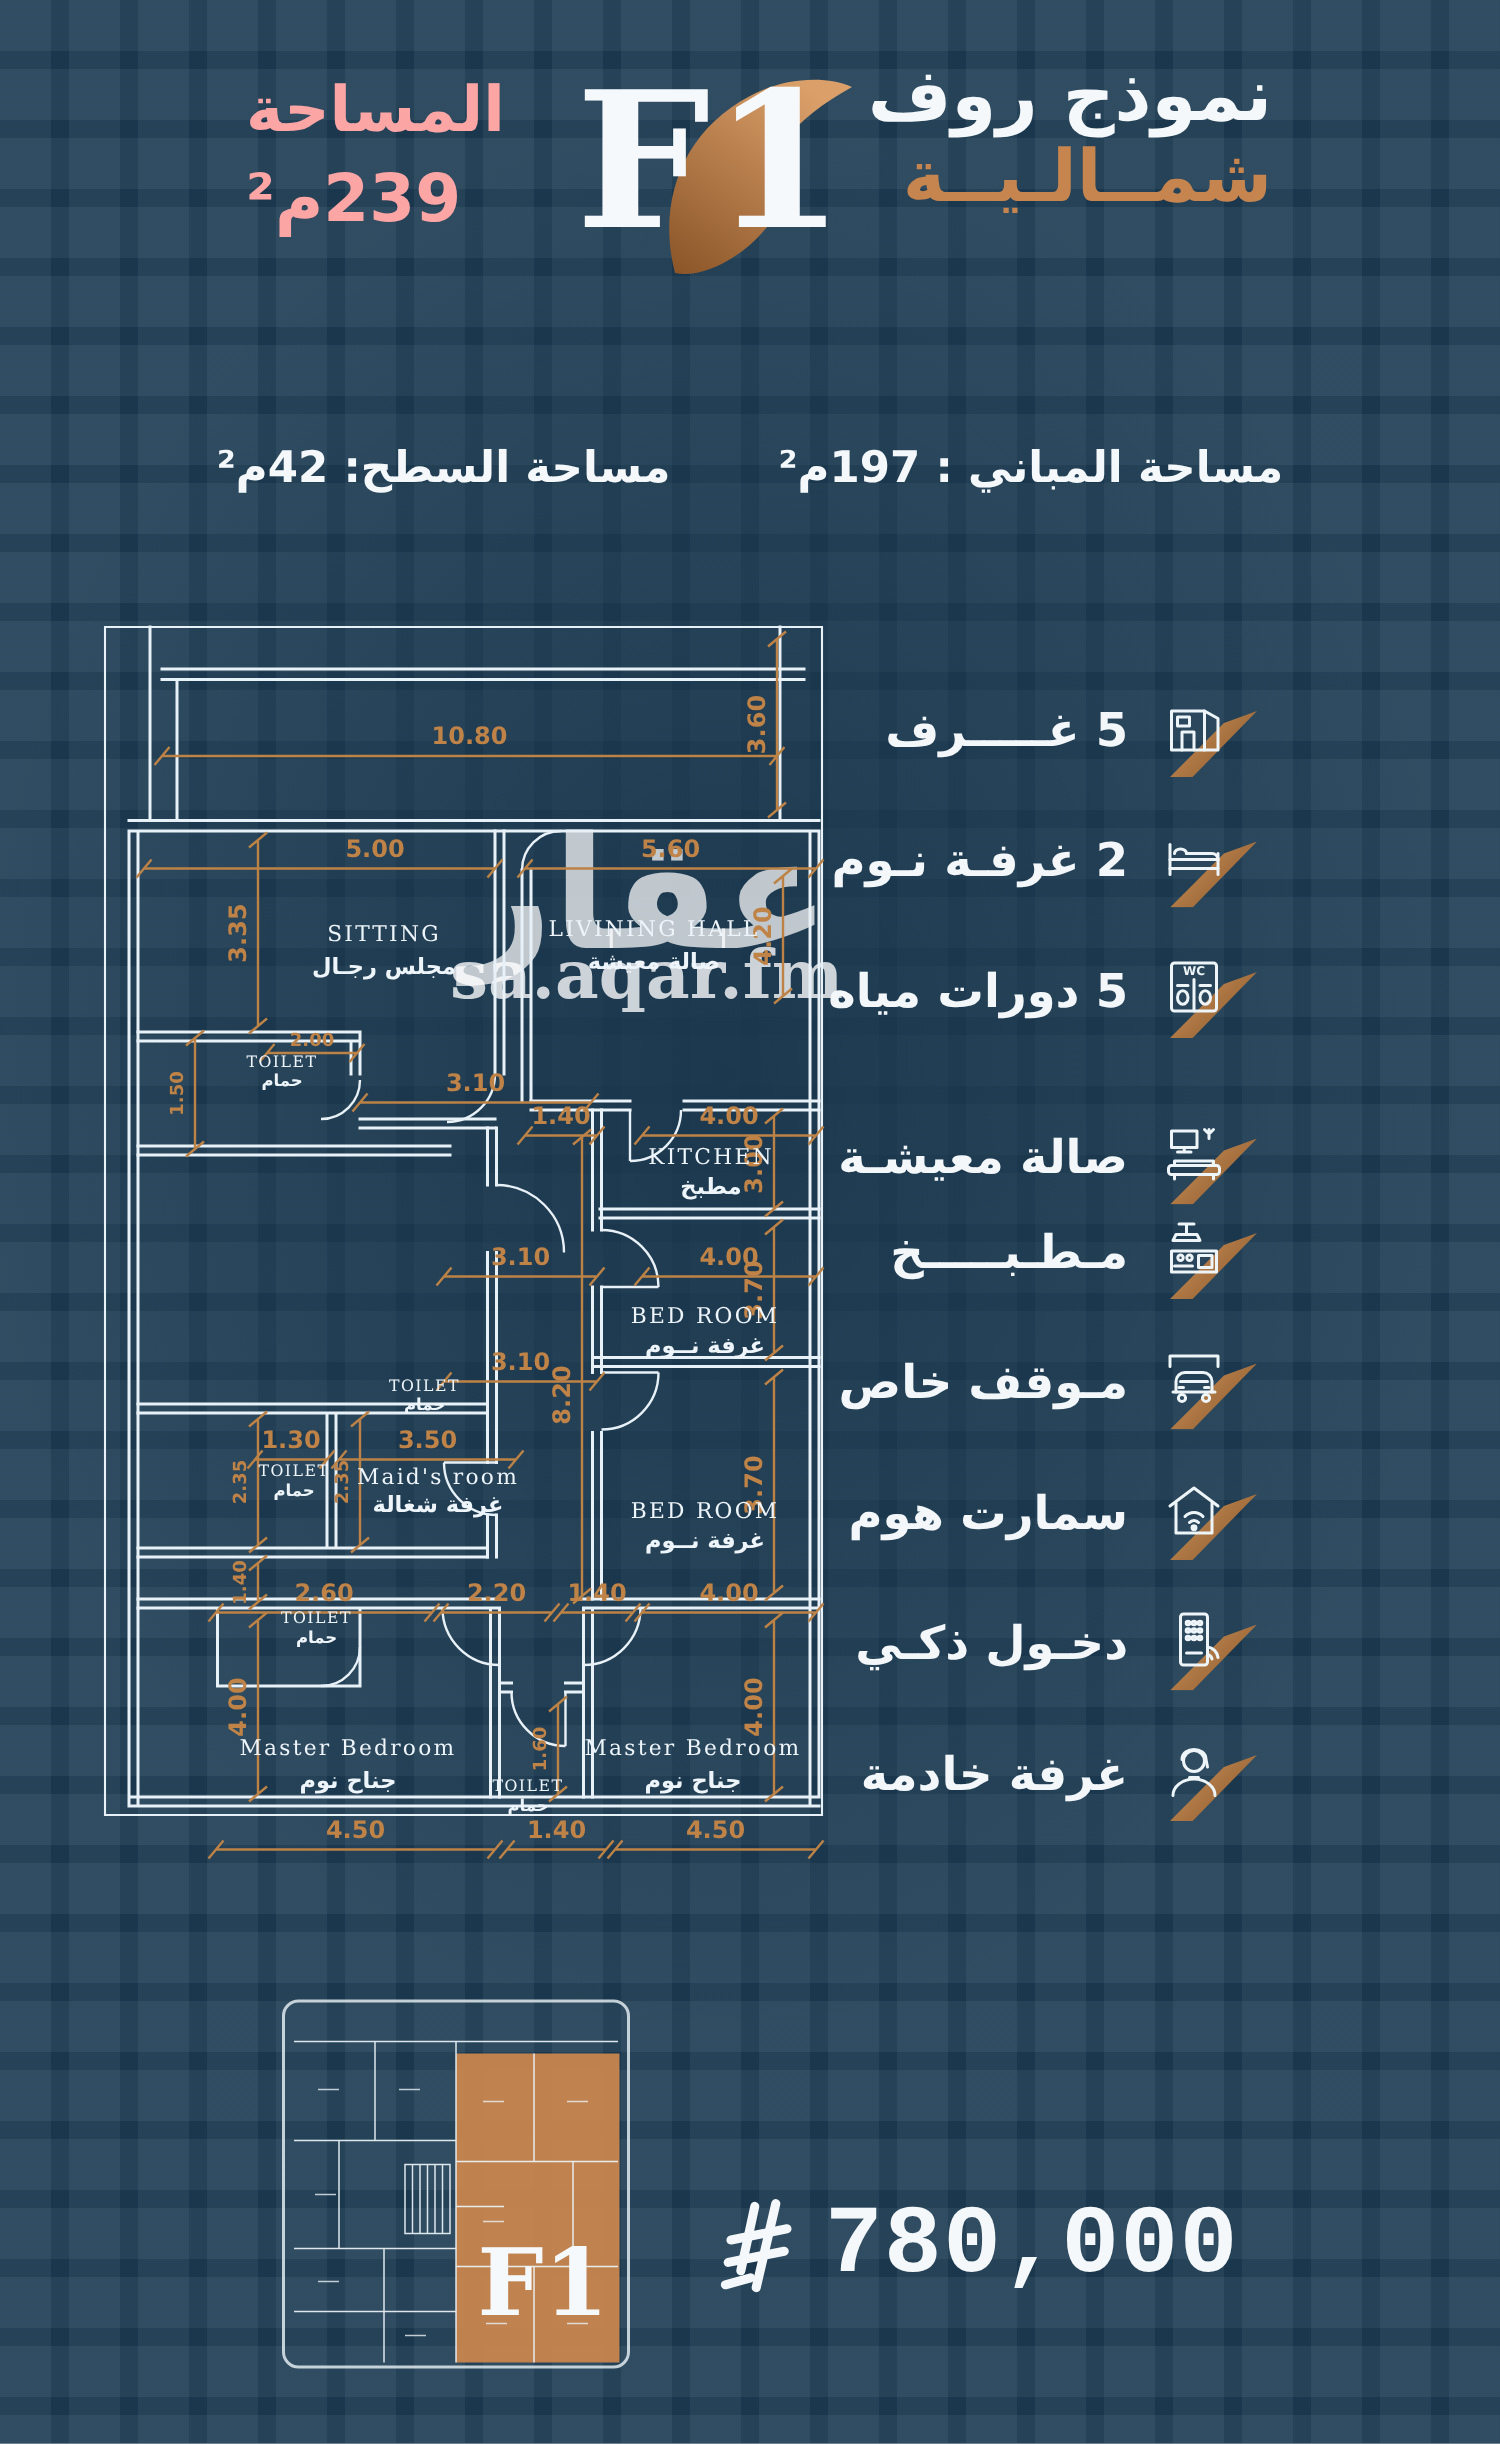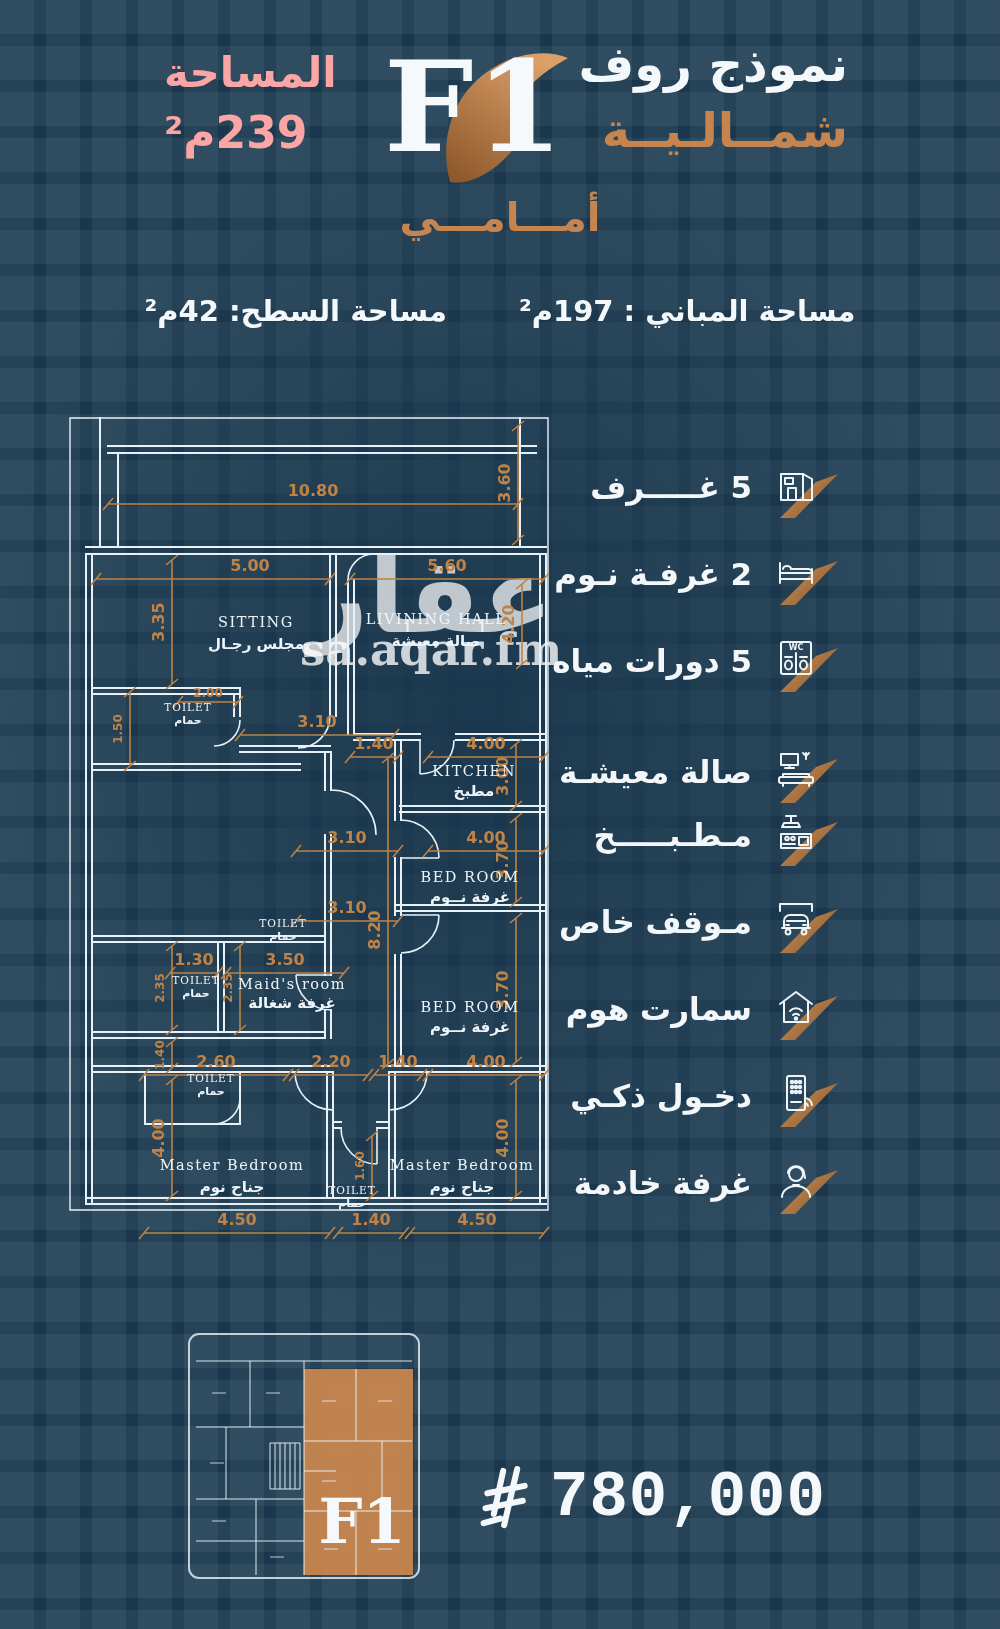--- a/index.html
+++ b/index.html
@@ -15,21 +15,21 @@
       linear-gradient(180deg, rgba(148,180,196,0.09) 0 34px, transparent 34px 46px);
     background-size:46px 46px;
   }
   .bg-fade{
     position:absolute; inset:0;
     background:radial-gradient(58% 46% at 48% 44%, rgba(26,55,77,0.95) 0%, rgba(26,55,77,0.0) 85%);
   }
   .abs{position:absolute;}
   
   .brand-top{top:36px; right:152px; color:#f4f8fa; font-size:48px; font-weight:bold; direction:rtl;}
-  .brand-bottom{top:102px; right:152px; color:#c6854f; font-size:48px; font-weight:bold; direction:rtl; letter-spacing:1px;}
+  .brand-bottom{top:90px; right:152px; color:#c6854f; font-size:48px; font-weight:bold; direction:rtl; letter-spacing:1px;}
   .logo-wrap{top:24px; left:372px; width:205px; height:165px;}
   .logo-wrap svg{position:absolute; inset:0;}
   .logo-f1{
     position:absolute; inset:0; display:flex; align-items:center; justify-content:center;
     color:#f6f9fb; font-family:"DejaVu Serif", serif; font-size:126px; font-weight:bold; letter-spacing:2px;
   }
   .area-block{top:48px; right:626px; width:210px; text-align:left; direction:rtl; color:#fca5a5;}
   .area-label{font-size:42px; font-weight:bold;}
   .area-value{font-size:44px; font-weight:bold; margin-top:10px;}
   .front-label{top:194px; left:0; right:0; text-align:center; color:#c6854f; font-size:40px; font-weight:bold; direction:rtl;}
@@ -95,21 +95,20 @@
       <path d="M78,158 C66,112 82,64 128,40 C150,28 178,26 196,34 C146,62 130,92 142,124 C124,148 96,162 78,158 Z" fill="url(#og)"></path>
     </svg>
     <div class="logo-f1">F1</div>
   </div>
 
   <div class="abs area-block">
     <div class="area-label">المساحة</div>
     <div class="area-value">239م²</div>
   </div>
 
-  <div class="abs front-label">أمـــامـــي</div>
 
   <div class="abs areas-line">
     <span>مساحة المباني : 197م²</span>
     <span>مساحة السطح: 42م²</span>
   </div>
 
   <div class="abs watermark">
     <div class="wm-ar">عقار</div>
     <div class="wm-en">sa.aqar.fm</div>
   </div>

